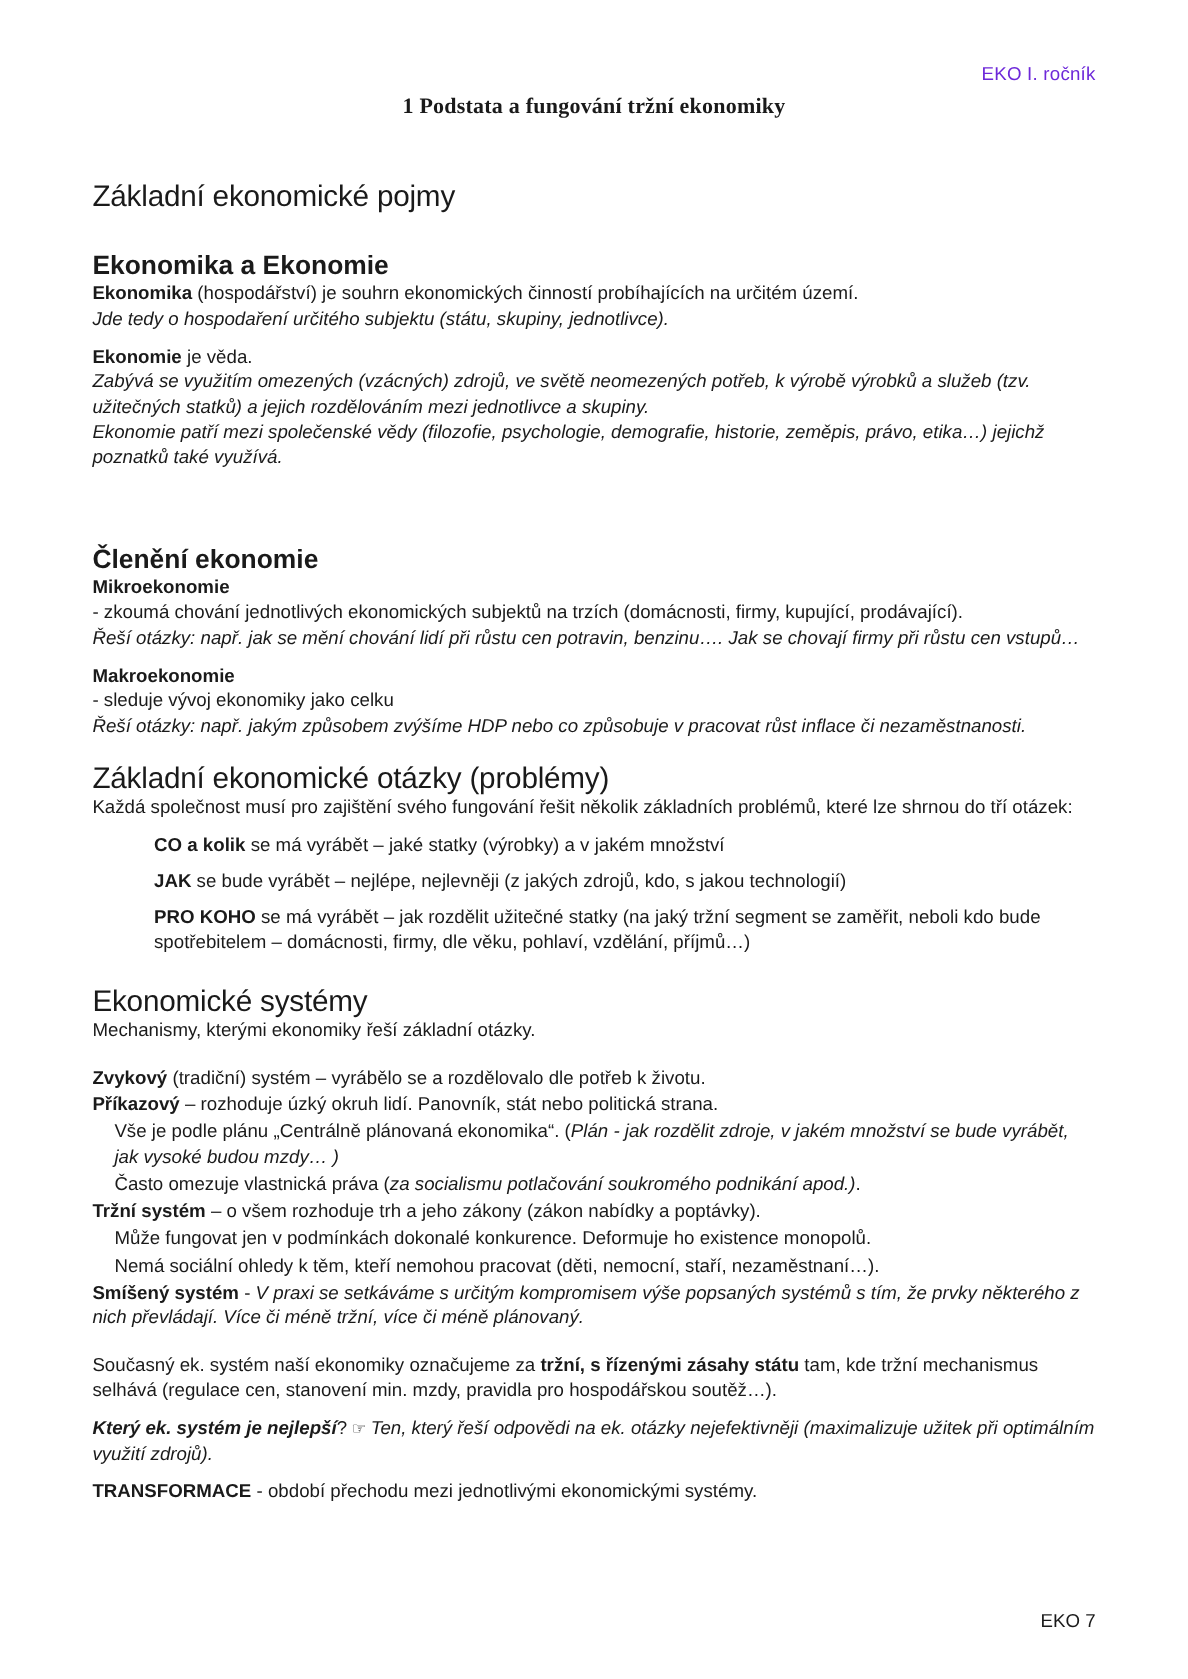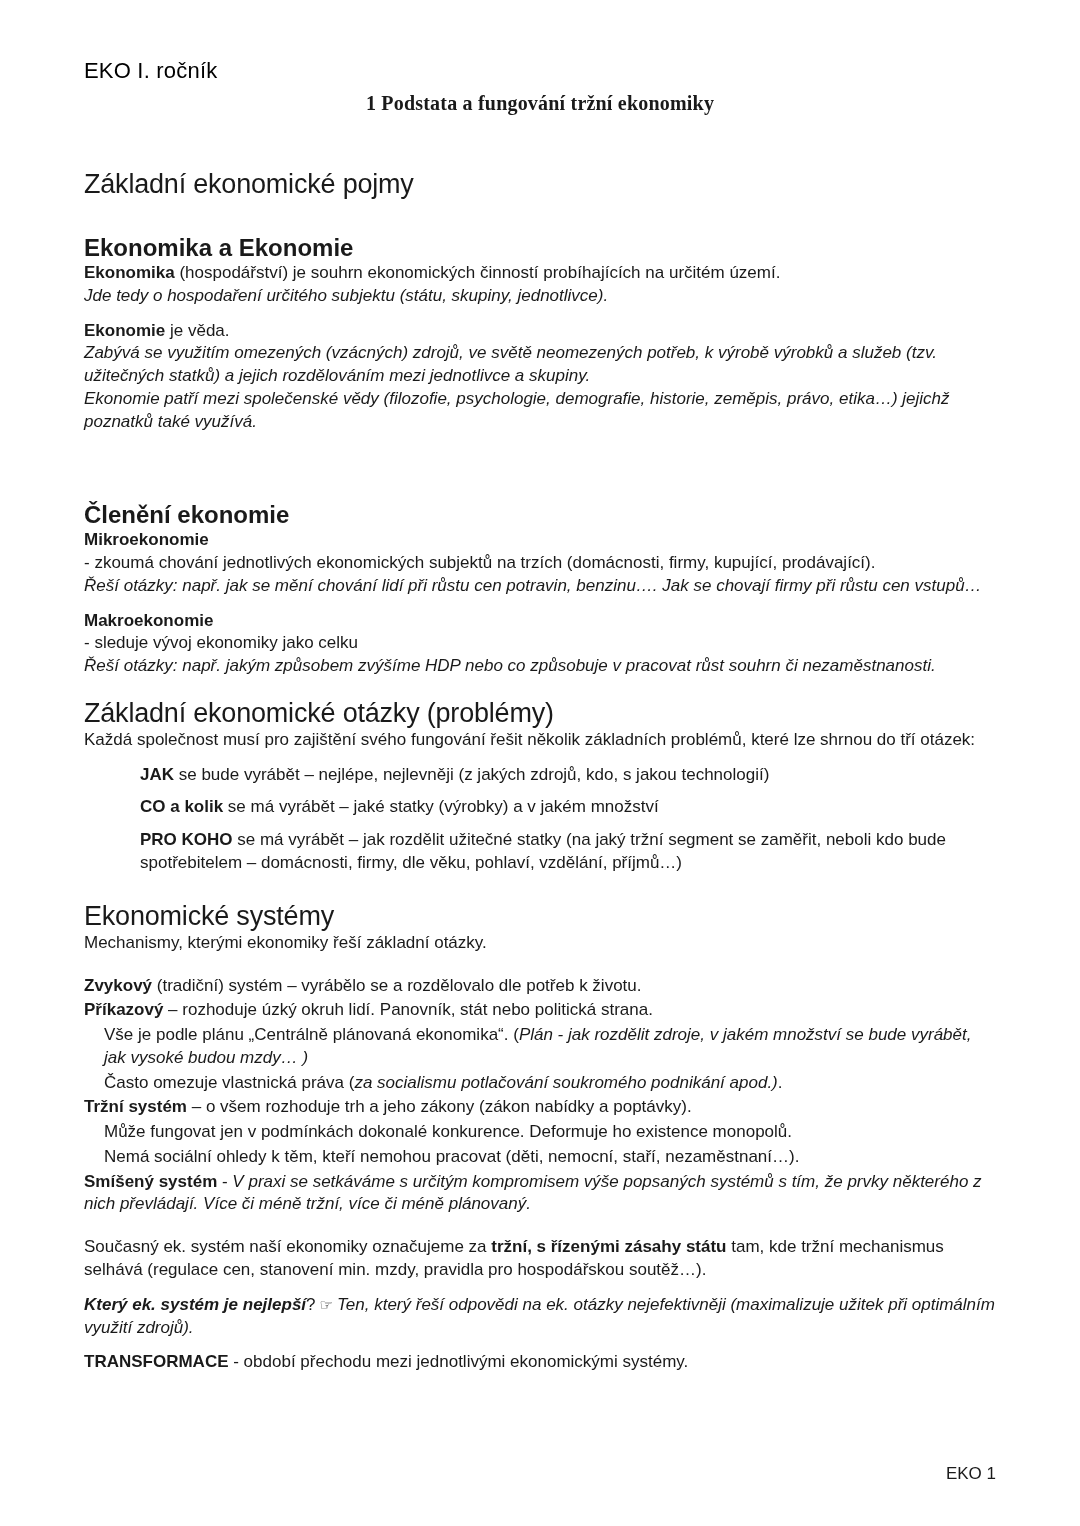--- a/index.html
+++ b/index.html
@@ -12,23 +12,24 @@
     width: 1080px;
     height: 1526px;
     background: #ffffff;
     font-family: "Liberation Sans", sans-serif;
     color: #1a1a1a;
     box-sizing: border-box;
     padding: 58px 84px 40px 84px;
     overflow: hidden;
   }
   .header-line {
-    font-size: 22px;
+    font-size: 17px;
     letter-spacing: 0.2px;
-    color: #000000;
+    color: #6d28d9;
+    text-align: right;
   }
   .doc-title {
     text-align: center;
     font-size: 20px;
     font-weight: bold;
     font-family: "Liberation Serif", serif;
     margin-top: 8px;
     margin-bottom: 0;
     letter-spacing: 0.2px;
   }
@@ -104,36 +105,36 @@
   <h2 class="sub">Členění ekonomie</h2>
   <p class="b">Mikroekonomie</p>
   <p>- zkoumá chování jednotlivých ekonomických subjektů na trzích (domácnosti, firmy, kupující, prodávající).</p>
   <p class="i">Řeší otázky: např. jak se mění chování lidí při růstu cen potravin, benzinu…. Jak se chovají firmy při růstu cen vstupů…</p>
 
   <div class="gap-s"></div>
 
   <p class="b">Makroekonomie</p>
   <p>- sleduje vývoj ekonomiky jako celku</p>
   <p class="i">
-    <span>Řeší otázky: např. jakým způsobem zvýšíme </span><span class="u">HDP</span><span> nebo co způsobuje v pracovat růst </span><span class="u">souhrn</span><span> či </span><span class="u">nezaměstnanosti</span><span>.</span>
+    <span>Řeší otázky: např. jakým způsobem zvýšíme </span><span class="u">HDP</span><span> nebo co způsobuje v pracovat růst </span><span class="u">inflace</span><span> či </span><span class="u">nezaměstnanosti</span><span>.</span>
   </p>
 
   <div class="gap-m"></div>
 
   <h1 class="section" style="margin-top:0;">Základní ekonomické otázky (problémy)</h1>
   <p>Každá společnost musí pro zajištění svého fungování řešit několik základních problémů, které lze shrnou do tří otázek:</p>
 
   <div class="gap-s"></div>
 
   <div class="qa-block indent1">
     <p>
-      <span class="b">JAK</span><span> se bude vyrábět – nejlépe, nejlevněji (z jakých zdrojů, kdo, s jakou technologií)</span>
+      <span class="b">CO a kolik</span><span> se má vyrábět – jaké statky (výrobky) a v jakém množství</span>
     </p>
     <p>
-      <span class="b">CO a kolik</span><span> se má vyrábět – jaké statky (výrobky) a v jakém množství</span>
+      <span class="b">JAK</span><span> se bude vyrábět – nejlépe, nejlevněji (z jakých zdrojů, kdo, s jakou technologií)</span>
     </p>
     <p>
       <span class="b">PRO KOHO</span><span> se má vyrábět – jak rozdělit užitečné statky (na jaký tržní segment se zaměřit, neboli kdo bude spotřebitelem – domácnosti, firmy, dle věku, pohlaví, vzdělání, příjmů…)</span>
     </p>
   </div>
 
   <div class="gap-s"></div>
 
   <h1 class="section" style="margin-top:4px;">Ekonomické systémy</h1>
   <p>Mechanismy, kterými ekonomiky řeší základní otázky.</p>
@@ -183,14 +184,14 @@
   <p>
     <span class="b i">Který ek. systém je nejlepší</span><span>?</span><span class="pointer-icon">☞</span><span class="i">Ten, který řeší odpovědi na ek. otázky nejefektivněji (maximalizuje užitek při optimálním využití zdrojů).</span>
   </p>
 
   <div class="gap-s"></div>
 
   <p>
     <span class="b">TRANSFORMACE</span><span>  - období přechodu mezi jednotlivými ekonomickými systémy.</span>
   </p>
 
-  <div class="footer">EKO   1</div>
+  <div class="footer">EKO   7</div>
 </div>
 
 </body></html>

